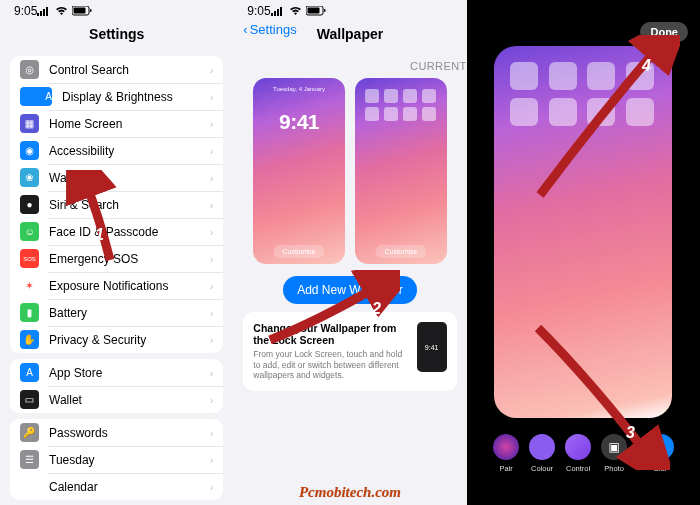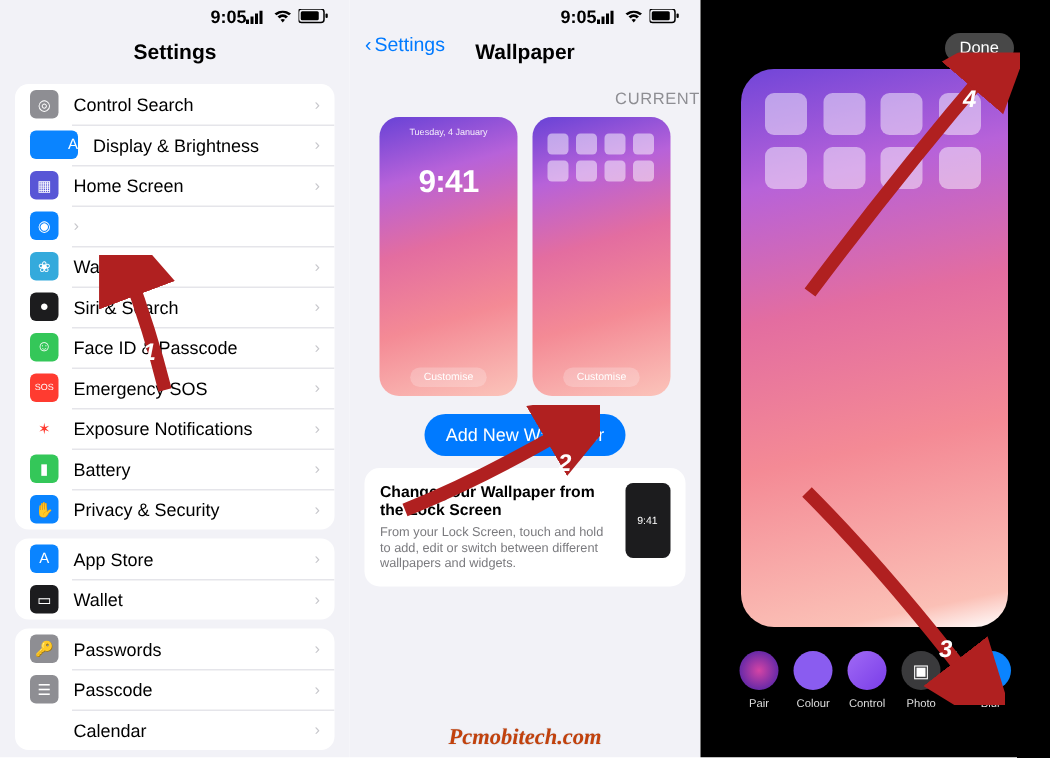--- a/index.html
+++ b/index.html
@@ -1,19 +1,19 @@
 <!DOCTYPE html>
 <html><head>
 <meta charset="utf-8">
 <style>
 * { margin: 0; padding: 0; box-sizing: border-box; font-family: -apple-system, "Helvetica Neue", Arial, sans-serif; }
 body { width: 700px; height: 505px; display: flex; background: #fff; overflow: hidden; }
 .pane { width: 233.33px; height: 505px; position: relative; background: #f2f2f7; overflow: hidden; }
 .pane3 { background: #000; }
-.status { display: flex; justify-content: flex-end; align-items: center; height: 20px; padding: 2px 14px 0; font-size: 12px; font-weight: 700; color: #000; }
+.status { display: flex; justify-content: flex-start; align-items: center; height: 20px; padding: 2px 14px 0; font-size: 12px; font-weight: 400; color: #000; }
 .sig { display: flex; gap: 4px; align-items: center; }
 .title { text-align: center; font-size: 14px; font-weight: 600; padding: 6px 0 8px; }
 .back { position: absolute; top: 22px; left: 10px; color: #007aff; font-size: 13px; display: flex; align-items: center; gap: 2px; }
 .group { background: #fff; margin: 6px 10px; border-radius: 9px; overflow: hidden; }
 .row { display: flex; align-items: center; height: 27px; padding: 0 10px; position: relative; }
 .row + .row::before { content: ""; position: absolute; top: 0; left: 38px; right: 0; height: 0.5px; background: #e5e5ea; }
 .icon { width: 19px; height: 19px; border-radius: 4px; margin-right: 10px; display: flex; align-items: center; justify-content: center; color: #fff; font-size: 11px; flex-shrink: 0; }
 .label { font-size: 12px; flex: 1; color: #000; }
 .chev { color: #c7c7cc; font-size: 11px; }
 .section-h { font-size: 11px; color: #8e8e93; text-align: right; padding: 10px 0 6px; letter-spacing: 0.4px; }
@@ -23,21 +23,21 @@
 .prev .date { color: #fff; font-size: 6px; text-align: center; margin-top: 8px; opacity: .9; }
 .prev .cust { position: absolute; bottom: 6px; left: 50%; transform: translateX(-50%); color: #fff; font-size: 7px; background: rgba(255,255,255,0.22); padding: 3px 9px; border-radius: 9px; }
 .prev .apps { display: grid; grid-template-columns: repeat(4,1fr); gap: 4px; padding: 11px 10px; }
 .prev .app { width: 14px; height: 14px; background: rgba(255,255,255,0.5); border-radius: 3px; }
 .addbtn { background: #007aff; color: #fff; font-size: 12px; padding: 7px 14px; border-radius: 16px; margin: 12px auto 6px; display: block; width: fit-content; border: none; }
 .tip { background: #fff; margin: 8px 10px 0; border-radius: 10px; padding: 10px; display: flex; gap: 10px; }
 .tip .t-title { font-size: 10.5px; font-weight: 600; margin-bottom: 3px; }
 .tip .t-body { font-size: 8.5px; color: #7a7a7e; line-height: 1.25; }
 .tip .t-img { width: 30px; height: 50px; background: #1c1c1e; border-radius: 5px; flex-shrink: 0; display: flex; align-items: center; justify-content: center; color: #fff; font-size: 7px; }
 .watermark { position: absolute; bottom: 4px; left: 50%; transform: translateX(-50%); font-family: Georgia, serif; font-style: italic; font-weight: 700; font-size: 15px; color: #c2410c; text-shadow: 0 0 1px rgba(0,0,0,.2); }
-.done { position: absolute; top: 22px; right: 24px; background: rgba(120,120,120,0.6); color: #fff; font-size: 11px; font-weight: 400; padding: 4px 10px; border-radius: 12px; }
+.done { position: absolute; top: 22px; right: 12px; background: rgba(120,120,120,0.6); color: #fff; font-size: 11px; font-weight: 700; padding: 4px 10px; border-radius: 12px; }
 .bigprev { width: 178px; height: 372px; margin: 46px auto 0; border-radius: 22px; background: linear-gradient(168deg,#7145d8 0%,#b762d9 20%,#e36da0 42%,#f48a95 66%,#fbc0b6 94%,#fff 100%); position: relative; overflow: hidden; }
 .bigprev .apps { display: grid; grid-template-columns: repeat(4,1fr); gap: 8px; padding: 16px; }
 .bigprev .app { width: 28px; height: 28px; border-radius: 6px; background: rgba(255,255,255,0.48); }
 .wopts { display: flex; justify-content: center; gap: 10px; margin-top: 16px; }
 .wopt { display: flex; flex-direction: column; align-items: center; gap: 4px; }
 .wopt .circ { width: 26px; height: 26px; border-radius: 50%; }
 .wopt span { font-size: 7.5px; color: #ddd; }
 .divider { width: 0.5px; height: 26px; background: #555; align-self: flex-start; margin-top: 0; }
 .arrow { position: absolute; pointer-events: none; }
 </style>
@@ -77,20 +77,21 @@
           <div class="label">Display &amp; Brightness</div>
           <div class="chev">›</div>
         </div>
         <div class="row">
           <div class="icon" style="background: rgb(88, 86, 214); font-size: 10px;">▦</div>
           <div class="label">Home Screen</div>
           <div class="chev">›</div>
         </div>
         <div class="row">
           <div class="icon" style="background: rgb(10, 132, 255); font-size: 10px;">◉</div>
+          <div class="label">Accessibility</div>
           <div class="chev">›</div>
         </div>
         <div class="row">
           <div class="icon" style="background: rgb(52, 170, 220); font-size: 10px;">❀</div>
           <div class="label">Wallpaper</div>
           <div class="chev">›</div>
         </div>
         <div class="row">
           <div class="icon" style="background: rgb(28, 28, 30); font-size: 10px;">●</div>
           <div class="label">Siri &amp; Search</div>
@@ -135,21 +136,21 @@
         </div>
       </div>
       <div class="group">
         <div class="row">
           <div class="icon" style="background: rgb(142, 142, 147); font-size: 10px;">🔑</div>
           <div class="label">Passwords</div>
           <div class="chev">›</div>
         </div>
         <div class="row">
           <div class="icon" style="background: rgb(142, 142, 147); font-size: 10px;">☰</div>
-          <div class="label">Passcode</div>
+          <div class="label">Tuesday</div>
           <div class="chev">›</div>
         </div>
         <div class="row">
           <div class="icon" style="background: rgb(255, 255, 255); font-size: 10px;">▦</div>
           <div class="label">Calendar</div>
           <div class="chev">›</div>
         </div>
       </div>
     </div>
 </div>

